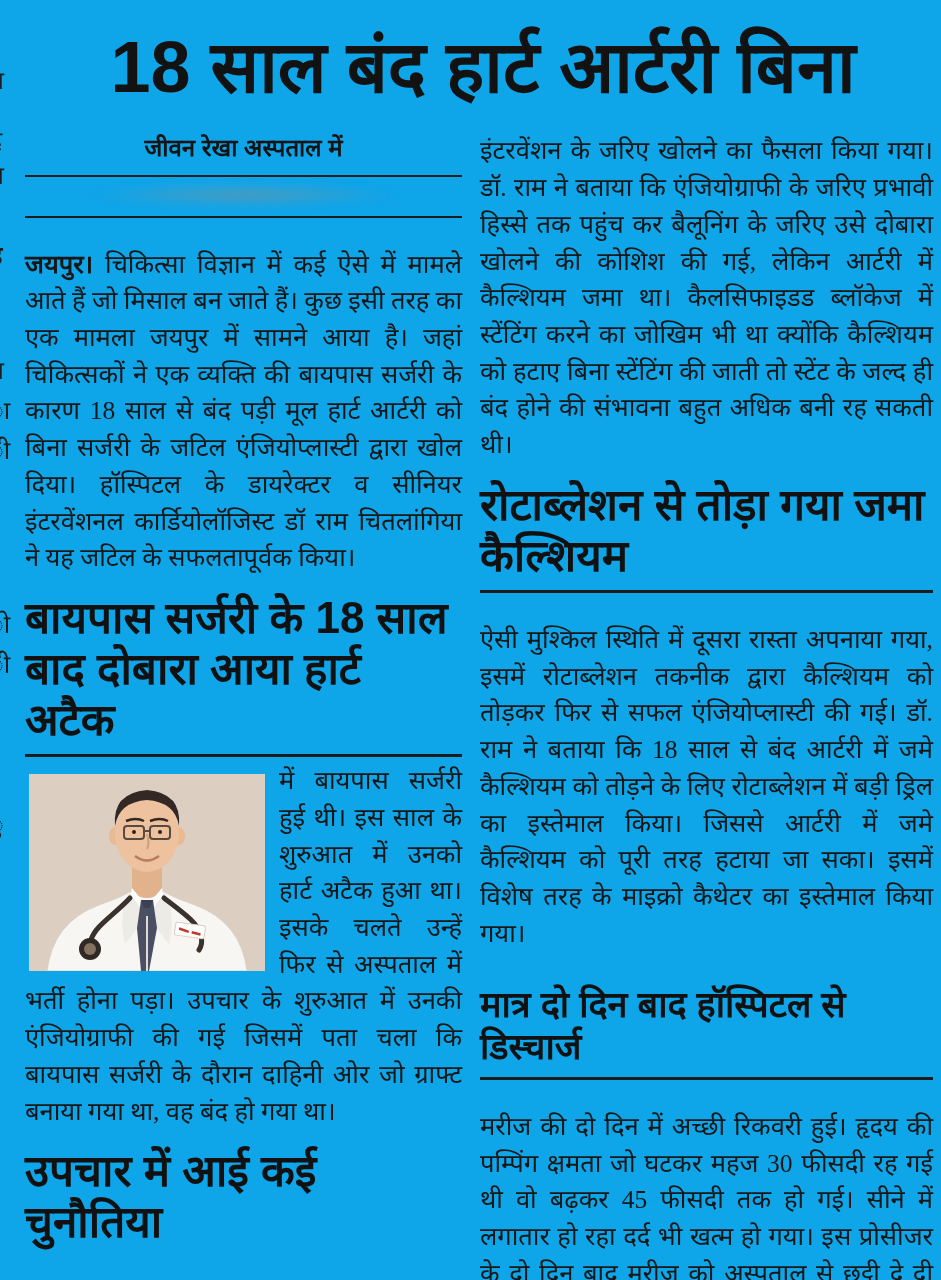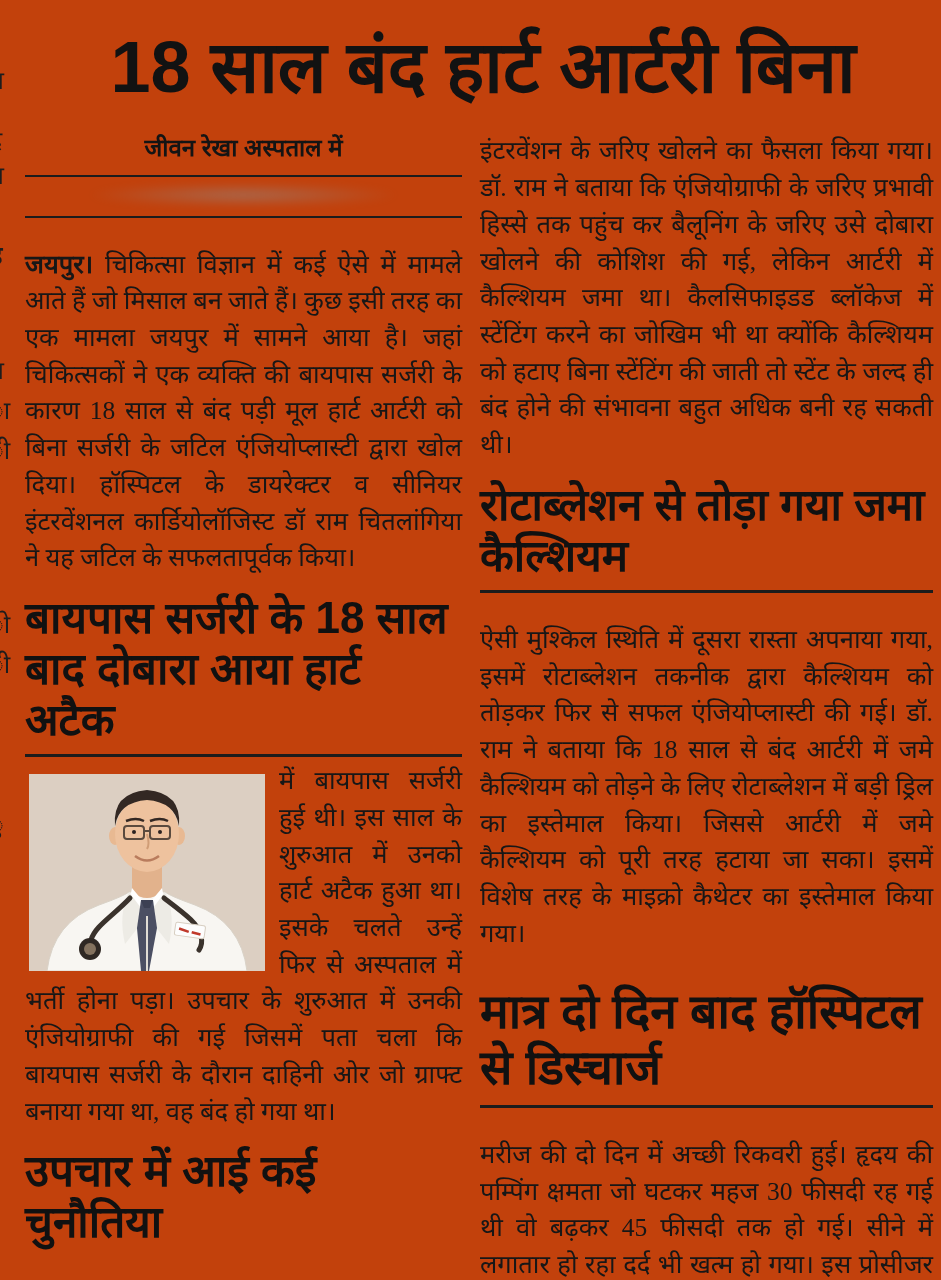--- a/index.html
+++ b/index.html
@@ -1,18 +1,18 @@
 <!DOCTYPE html>
 <html lang="hi"><head>
 <meta charset="utf-8">
 <style>
   html,body{margin:0;padding:0;background:#e8e8e8;}
   .page{
     position:relative;width:941px;height:1280px;margin:0 auto;
-    background:#c2410c;overflow:hidden;color:#161616;
+    background:#0ea5e9;overflow:hidden;color:#161616;
     font-family:"Liberation Serif","DejaVu Serif",serif;
   }
   
   .edge{position:absolute;left:-11px;width:26px;font-size:25px;line-height:1;
         color:#1d1d1d;font-family:"Liberation Serif","DejaVu Serif",serif;}
   .edge.b{font-weight:bold;}
 
   .headline{
     margin:0;padding:22px 30px 0 55px;text-align:center;
     font-family:"Liberation Sans","DejaVu Sans",sans-serif;
@@ -32,21 +32,21 @@
     height:24px;margin:6px 60px 2px;opacity:.5;
     background:radial-gradient(ellipse at 50% 50%,#8f8f8f 0%,rgba(143,143,143,0) 70%);
     filter:blur(4px);
   }
   .body{margin:29px 0 0;font-size:25.5px;line-height:1.44;text-align:justify;color:#171717;}
   .lead{font-weight:bold;}
   .crosshead{
     margin:15px 0 0;font-family:"Liberation Sans","DejaVu Sans",sans-serif;
     font-weight:bold;font-size:44px;line-height:1.16;color:#111;
   }
-  .crosshead.big{font-size:48px;margin-top:32px;}
+  .crosshead.big{font-size:36px;margin-top:32px;}
   .photo-wrap{margin-top:2px;}
   .photo-wrap::after{content:"";display:block;clear:both;}
   .photo{
     float:left;width:236px;height:197px;margin:11px 14px 6px 4px;
     box-shadow:0 0 0 1px #e3dcd2 inset;
   }
   .photo svg{display:block;}
 </style>
 </head>
 <body>

